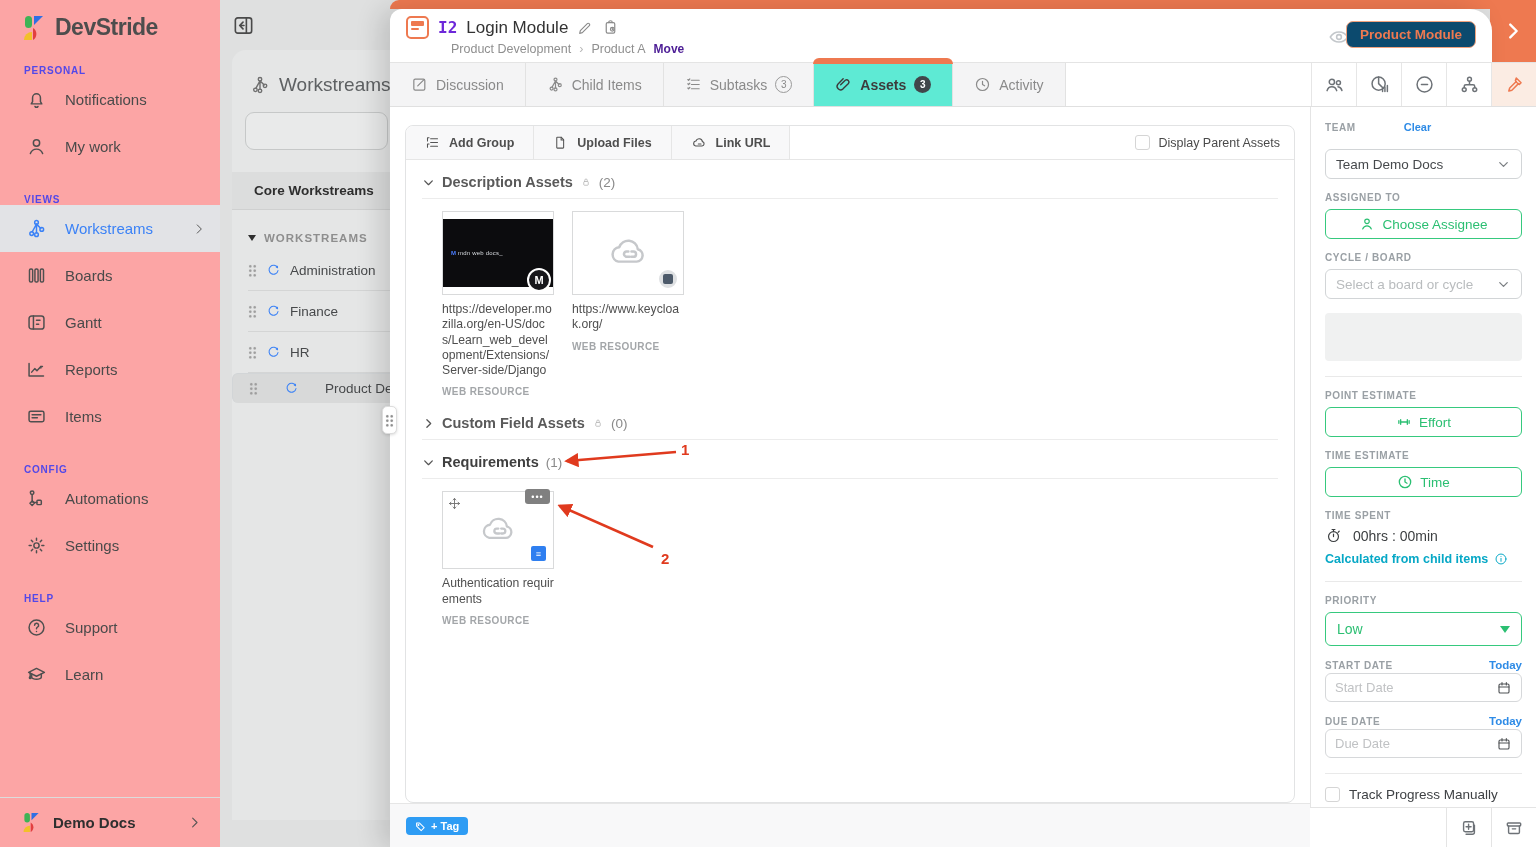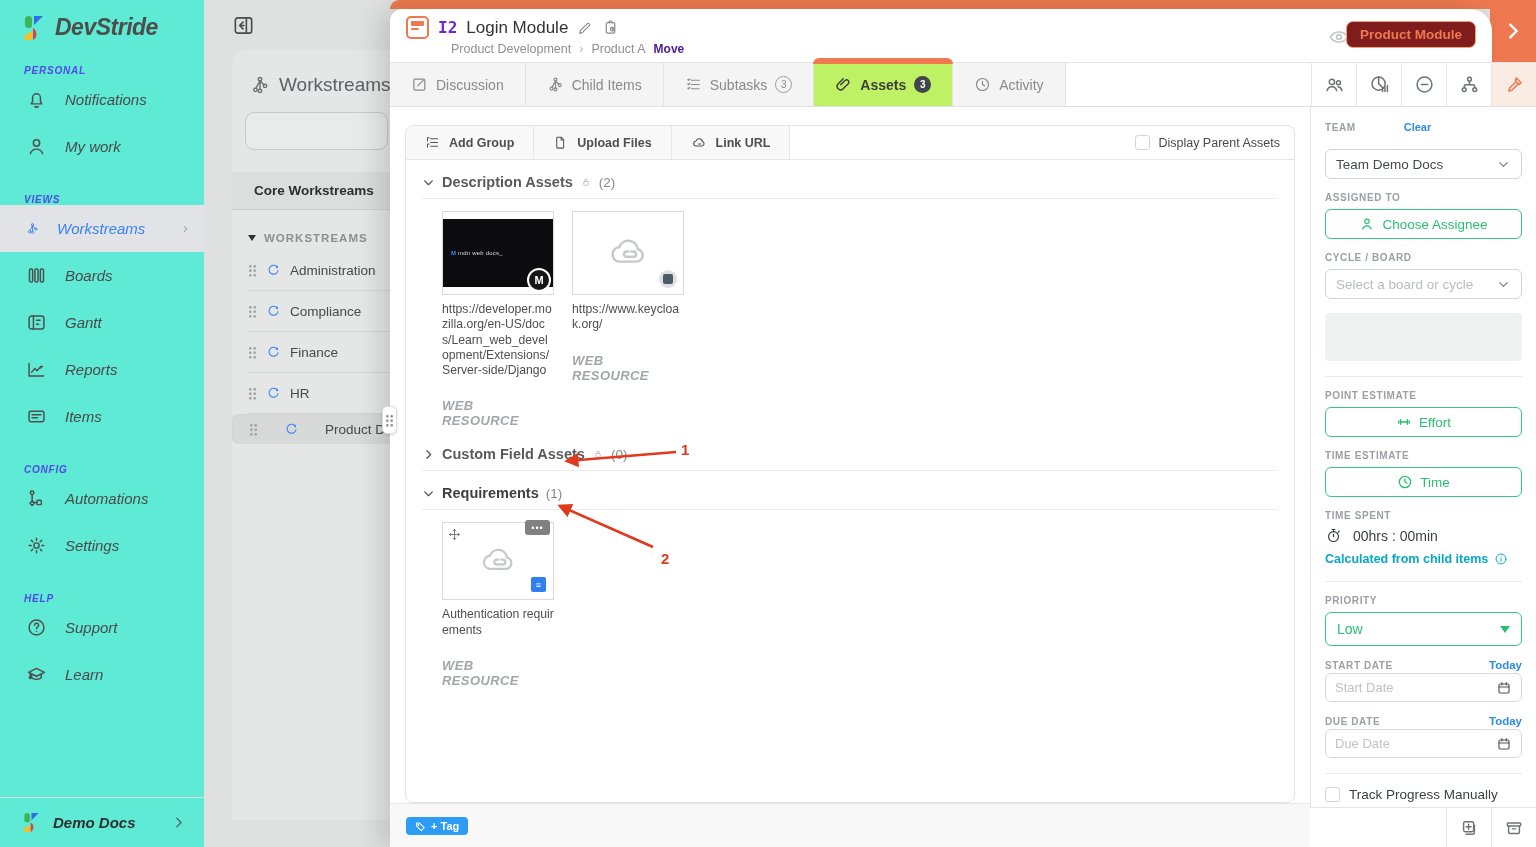--- a/index.html
+++ b/index.html
@@ -1,21 +1,21 @@
 <!DOCTYPE html>
 <html><head>
 <meta charset="utf-8">
 <style>
   * { margin:0; padding:0; box-sizing:border-box; }
   html,body { width:1536px; height:847px; overflow:hidden; font-family:"Liberation Sans",sans-serif; background:#dfe0e0; }
   svg { display:block; }
   .ic { stroke:currentColor; fill:none; stroke-width:1.7; stroke-linecap:round; stroke-linejoin:round; }
 
   
-  .sidebar { position:absolute; left:0; top:0; width:204px; height:847px; background:#5eead4; z-index:3;font-style:italic; }
+  .sidebar { position:absolute; left:0; top:0; width:220px; height:847px; background:#fca5a5; z-index:3; }
   .logo-row { display:flex; align-items:center; gap:9px; padding:14px 0 0 22px; }
   .logo-word { font-size:23px; font-weight:bold; color:#4d4d4d; letter-spacing:-.5px; }
   .nav-h { font-size:10px; font-weight:bold; color:#5348e8; letter-spacing:.8px; padding-left:24px; margin-top:24px; }
   .nav-item { display:flex; align-items:center; gap:18px; height:47px; padding-left:26px; color:#4a4a4a; font-size:15px; cursor:pointer; }
   .nav-item .nico { color:#4f4f4f; }
   .nav-item.active { background:#e2e3e6; color:#3b82f6; }
   .nav-item.active .nico { color:#3b82f6; }
   .nav-item .spacer { flex:1; }
   .nav-item .chev { margin-right:14px; color:#555; }
   .side-foot { position:absolute; left:0; right:0; bottom:0; height:50px; border-top:1px solid #dcdcdc; display:flex; align-items:center; padding:0 18px 0 22px; }
@@ -51,25 +51,25 @@
   .type-ic { width:23px; height:23px; border:2px solid #ee7950; border-radius:5px; padding:3px 3px; }
   .type-ic .b1 { height:5px; background:#ee7950; border-radius:1px; }
   .type-ic .b2 { margin-top:2px; height:2px; width:8px; background:#ee7950; border-radius:1px; }
   .m-id { font-family:"DejaVu Sans Mono",monospace; font-weight:bold; font-size:16px; color:#6d28d9; }
   .m-title { font-size:17px; color:#333; }
   .h-ico { color:#8b8b8b; cursor:pointer; }
   .m-crumb { position:absolute; left:61px; top:42px; display:flex; align-items:center; gap:8px; font-size:12.5px; color:#8f8f8f; }
   .m-crumb .sep { color:#b5b5b5; }
   .move-link { color:#4c1d95; font-weight:bold; font-size:12px; cursor:pointer; }
   .watch-eye { position:absolute; right:186px; top:26px; color:#c3c7cb; cursor:pointer; }
-  .type-badge { position:absolute; right:60px; top:21px; padding:5px 13px; border:1.5px solid #f0a27e; border-radius:7px; background:#7f1d1d; color:#ee7950; font-size:13.5px; font-weight:bold; cursor:pointer; }
+  .type-badge { position:absolute; right:60px; top:21px; padding:5px 13px; border:1.5px solid #f0a27e; border-radius:7px; background:#0c4a6e; color:#ee7950; font-size:13.5px; font-weight:bold; cursor:pointer; }
 
   .tabbar { position:absolute; left:0; top:62px; right:0; height:45px; border-top:1px solid #e4e4e4; border-bottom:1px solid #e0e0e0; display:flex; }
   .tab { display:flex; align-items:center; gap:8px; padding:0 21px; background:#f4f4f5; border-right:1px solid #e2e2e2; color:#8a8a8a; font-size:14px; cursor:pointer; position:relative; }
-  .tab.active { background:#bef264; color:#3c3c3c; font-weight:bold; border-right:1px solid #e2e2e2; }
+  .tab.active { background:#5eead4; color:#3c3c3c; font-weight:bold; border-right:1px solid #e2e2e2; }
   .tab.active::before { content:""; position:absolute; left:-1px; right:-1px; top:-5px; height:6px; background:#ee7950; border-radius:6px 6px 0 0; }
   .cnt-o { width:17px; height:17px; border:1px solid #9a9a9a; border-radius:50%; font-size:10px; display:flex; align-items:center; justify-content:center; color:#8a8a8a; font-weight:normal; }
   .cnt-f { width:17px; height:17px; background:#41464b; border-radius:50%; font-size:10px; display:flex; align-items:center; justify-content:center; color:#fff; font-weight:bold; }
   .iconstrip { position:absolute; right:0; top:62px; height:45px; display:flex; border-top:1px solid #e4e4e4; border-bottom:1px solid #e0e0e0; background:#fff; }
   .istrip-cell { width:45px; display:flex; align-items:center; justify-content:center; border-left:1px solid #e6e6e6; color:#6d7277; cursor:pointer; }
   .istrip-cell.active { background:#fbece3; color:#ee7950; }
 
   
   .assets-card { position:absolute; left:15px; top:125px; width:890px; height:678px; border:1px solid #e2e3e4; border-radius:8px; background:#fff; }
   .a-toolbar { height:34px; display:flex; border-bottom:1px solid #e6e6e6; border-radius:8px 8px 0 0; overflow:hidden; }
@@ -88,21 +88,21 @@
   .thumb { width:112px; height:84px; border:1px solid #d9dadb; background:#fff; position:relative; display:flex; align-items:center; justify-content:center; }
   .thumb .cloud { color:#c6c8cb; }
   .mdn-black { position:absolute; left:0; right:0; top:7px; bottom:7px; background:#0c0c0e; display:flex; align-items:center; padding-left:8px; }
   .mdn-txt { color:#d7dade; font-size:6px; letter-spacing:.2px; white-space:nowrap; }
   .mdn-txt b { color:#4a7dff; }
   .badge-m { position:absolute; right:2px; bottom:2px; width:24px; height:24px; border-radius:50%; background:#17171b; border:2px solid #fff; color:#fff; font-weight:bold; font-size:11px; display:flex; align-items:center; justify-content:center; }
   .badge-kc { position:absolute; right:4px; bottom:4px; width:22px; height:22px; border-radius:50%; background:#dfe1e3; border:2px solid #fff; display:flex; align-items:center; justify-content:center; }
   .badge-kc i { width:10px; height:10px; background:#4d5a6a; border-radius:2px; display:block; }
   .badge-doc { position:absolute; right:5px; bottom:5px; width:19px; height:19px; border-radius:4px; background:#2f7ff0; border:2px solid #fff; color:#fff; display:flex; align-items:center; justify-content:center; font-size:9px; }
   .a-name { margin-top:7px; font-size:12.2px; color:#4f4f4f; line-height:1.25; word-break:break-all; }
-  .a-kind { margin-top:20px; font-size:13px; font-weight:bold; color:#a3a6a9; letter-spacing:.4px;font-style:italic; }
+  .a-kind { margin-top:8px; font-size:10px; font-weight:bold; color:#a3a6a9; letter-spacing:.4px; }
   .req-thumb { height:78px; }
   .move-x { position:absolute; left:5px; top:5px; color:#707070; }
   .dots-menu { position:absolute; right:3px; top:-3px; width:25px; height:15px; background:#808080; border-radius:3px; color:#fff; font-size:9px; letter-spacing:1px; display:flex; align-items:center; justify-content:center; cursor:pointer; }
 
   .ann-svg { position:absolute; left:0; top:0; width:920px; height:780px; pointer-events:none; z-index:6; }
   .ann-num { position:absolute; color:#e03a1e; font-weight:bold; font-size:15px; z-index:7; }
 
   .main-footer { position:absolute; left:0; top:803px; width:920px; height:44px; background:#f8f8f9; border-top:1px solid #e6e6e6; border-bottom-left-radius:0; }
   .tag-btn { position:absolute; left:16px; top:13px; display:flex; align-items:center; gap:5px; background:#2e9cf4; color:#fff; font-size:11px; font-weight:bold; border-radius:4px; padding:3px 9px; cursor:pointer; }
 
@@ -294,28 +294,20 @@
             <path d="M19.2 3.8v3.9h-3.9" fill="#3b82f6" stroke="none"></path>
           </svg>
         <span class="ws-label">Administration</span>
       </div>
       <div class="ws-row">
         <span class="grip"></span>
         <svg class="ic cycle" width="15" height="15" viewBox="0 0 24 24">
             <path d="M18.5 7.5A7.2 7.2 0 1 0 19.2 12"></path>
             <path d="M19.2 3.8v3.9h-3.9" fill="#3b82f6" stroke="none"></path>
           </svg>
-        <span class="ws-label">Compliance</span>
-      </div>
-      <div class="ws-row">
-        <span class="grip"></span>
-        <svg class="ic cycle" width="15" height="15" viewBox="0 0 24 24">
-            <path d="M18.5 7.5A7.2 7.2 0 1 0 19.2 12"></path>
-            <path d="M19.2 3.8v3.9h-3.9" fill="#3b82f6" stroke="none"></path>
-          </svg>
         <span class="ws-label">Finance</span>
       </div>
       <div class="ws-row">
         <span class="grip"></span>
         <svg class="ic cycle" width="15" height="15" viewBox="0 0 24 24">
             <path d="M18.5 7.5A7.2 7.2 0 1 0 19.2 12"></path>
             <path d="M19.2 3.8v3.9h-3.9" fill="#3b82f6" stroke="none"></path>
           </svg>
         <span class="ws-label">HR</span>
       </div>

